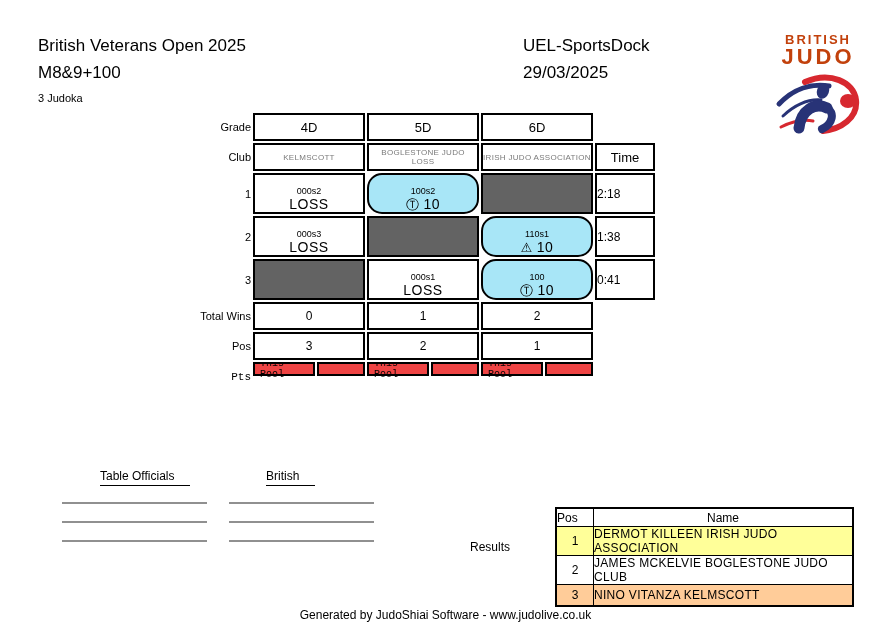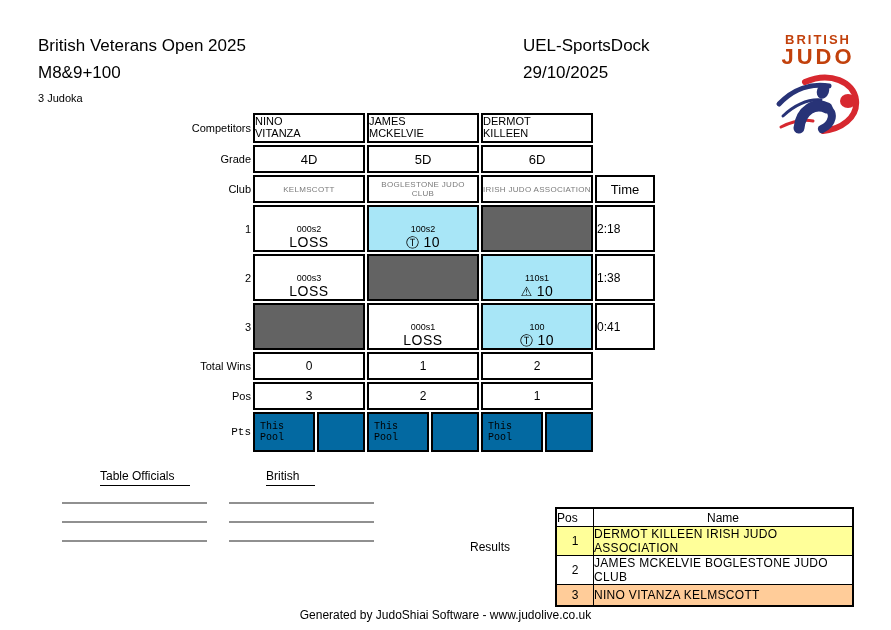--- a/index.html
+++ b/index.html
@@ -32,29 +32,29 @@
   .r-club td{height:28px;}
   .r-match td{height:31px;}
   .r-tot td{height:28px;}
   .r-pts td{height:29px;font-family:Liberation Mono, monospace;}
   td.name-cell{font-size:11px;text-align:left;vertical-align:top;padding:2px 4px;line-height:12px;}
   td.grade-cell{font-size:13px;text-align:center;vertical-align:middle;}
   td.club-cell{font-size:8px;color:#7a7a7a;text-align:center;padding:0 4px;letter-spacing:0.3px;vertical-align:middle;}
   td.time-head{font-size:13px;text-align:center;vertical-align:middle;}
   td.time-cell{font-size:12px;text-align:left;padding-left:3px;vertical-align:middle;}
   td.match-cell{vertical-align:top;}
-  .score{font-size:9px;text-align:center;line-height:10px;padding-top:17px;}
+  .score{font-size:9px;text-align:center;line-height:10px;padding-top:11px;}
   .result{font-size:14px;text-align:center;line-height:15px;padding-top:1px;letter-spacing:0.5px;}
   .sym{font-size:13px;letter-spacing:0;}
-  td.win{background:#A8E6F7;}
+  td.win{background:#A8E6F7;border-radius:15px;}
   td.blocked{background:#636363;}
   td.total-cell{font-size:12px;text-align:center;vertical-align:middle;}
   td.pts-cell{border:none;vertical-align:top;}
   .pts-wrap{display:flex;gap:2px;}
-  .pts-box{border:2px solid #000;box-sizing:border-box;height:40px;background:#0369a1;}
+  .pts-box{border:2px solid #000;box-sizing:border-box;height:14px;background:#ef4444;}
   .pts-box.a{width:62px;font-size:10px;display:flex;align-items:center;padding-left:5px;}
   .pts-box.b{width:48px;}
   
   .sig-label{position:absolute;font-size:12px;border-bottom:1px solid #000;padding:0 16px 2px 0;}
   #to-label{left:100px;top:469px;}
   #ref-label{left:266px;top:469px;}
   .sig-line{position:absolute;width:145px;border-top:2px solid #909090;height:0;}
   
   #results-label{position:absolute;left:470px;top:540px;font-size:12px;}
   table.results{position:absolute;left:555px;top:507px;border-collapse:collapse;border:2px solid #000;background:#fff;}
@@ -73,21 +73,21 @@
 </head>
 <body>
 
 <div class="header-left">
   <div class="title">British Veterans Open 2025</div>
   <div class="category">M8&amp;9+100</div>
   <div class="judoka">3 Judoka</div>
 </div>
 <div class="header-mid">
   <div class="venue">UEL-SportsDock</div>
-  <div class="date">29/10/2025</div>
+  <div class="date">29/03/2025</div>
 </div>
 
 <div class="logo">
   <div class="logo-word1">BRITISH</div>
   <div class="logo-word2">JUDO</div>
   <svg width="86" height="60" viewBox="0 0 86 60">
     <path d="M30,8 C55,-3 79,8 81,26 C83,44 66,55 48,57" stroke="#D7282F" stroke-width="6" fill="none" stroke-linecap="round"></path>
     <path d="M4,30 C18,15 36,9 54,12" stroke="#283377" stroke-width="5" fill="none" stroke-linecap="round"></path>
     <path d="M8,42 C20,31 34,25 46,26" stroke="#283377" stroke-width="3" fill="none" stroke-linecap="round"></path>
     <path d="M6,53 C18,47 28,45 38,47" stroke="#D7282F" stroke-width="3" fill="none" stroke-linecap="round"></path>
@@ -100,47 +100,31 @@
 
 <table class="pool">
   <colgroup>
     <col style="width:66px">
       <col style="width:112px">
       <col style="width:112px">
       <col style="width:112px">
       <col style="width:60px">
   </colgroup>
   <tbody>
-      <tr class="r-comp">
-    <td class="lbl">Competitors</td>
-    <td class="cell name-cell">
-      <div>NINO</div>
-      <div>VITANZA</div>
-    </td>
-    <td class="cell name-cell">
-      <div>JAMES</div>
-      <div>MCKELVIE</div>
-    </td>
-    <td class="cell name-cell">
-      <div>DERMOT</div>
-      <div>KILLEEN</div>
-    </td>
-    <td class="nob"></td>
-  </tr>
   <tr class="r-grade">
     <td class="lbl">Grade</td>
     <td class="cell grade-cell">4D</td>
     <td class="cell grade-cell">5D</td>
     <td class="cell grade-cell">6D</td>
     <td class="nob"></td>
   </tr>
   <tr class="r-club">
     <td class="lbl">Club</td>
     <td class="cell club-cell">KELMSCOTT</td>
-    <td class="cell club-cell">BOGLESTONE JUDO CLUB</td>
+    <td class="cell club-cell">BOGLESTONE JUDO LOSS</td>
     <td class="cell club-cell">IRISH JUDO ASSOCIATION</td>
     <td class="cell time-head">Time</td>
   </tr>
   <tr class="r-match">
     <td class="lbl">1</td>
     <td class="cell match-cell">
       <div class="score">000s2</div>
       <div class="result">LOSS</div>
     </td>
     <td class="cell match-cell win">

